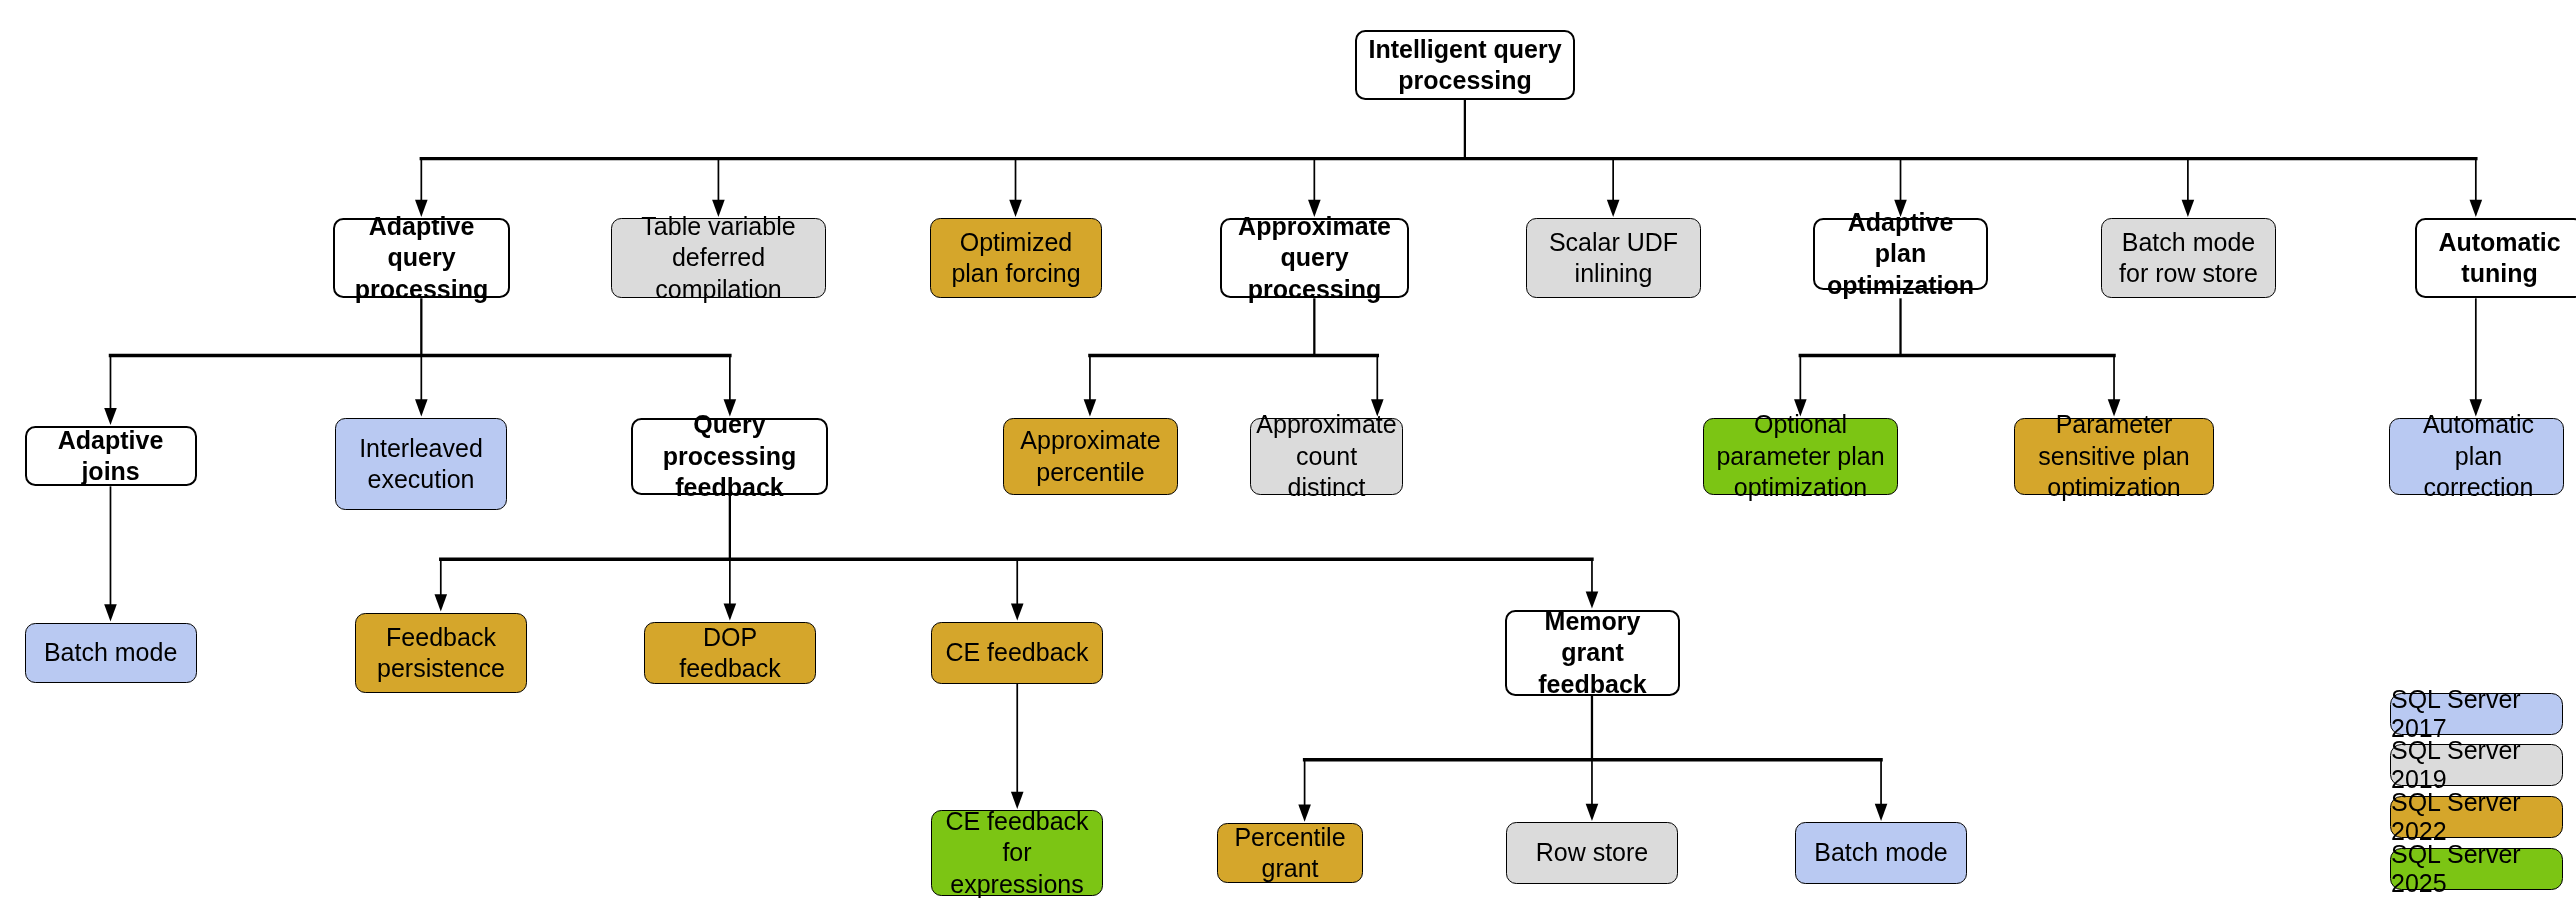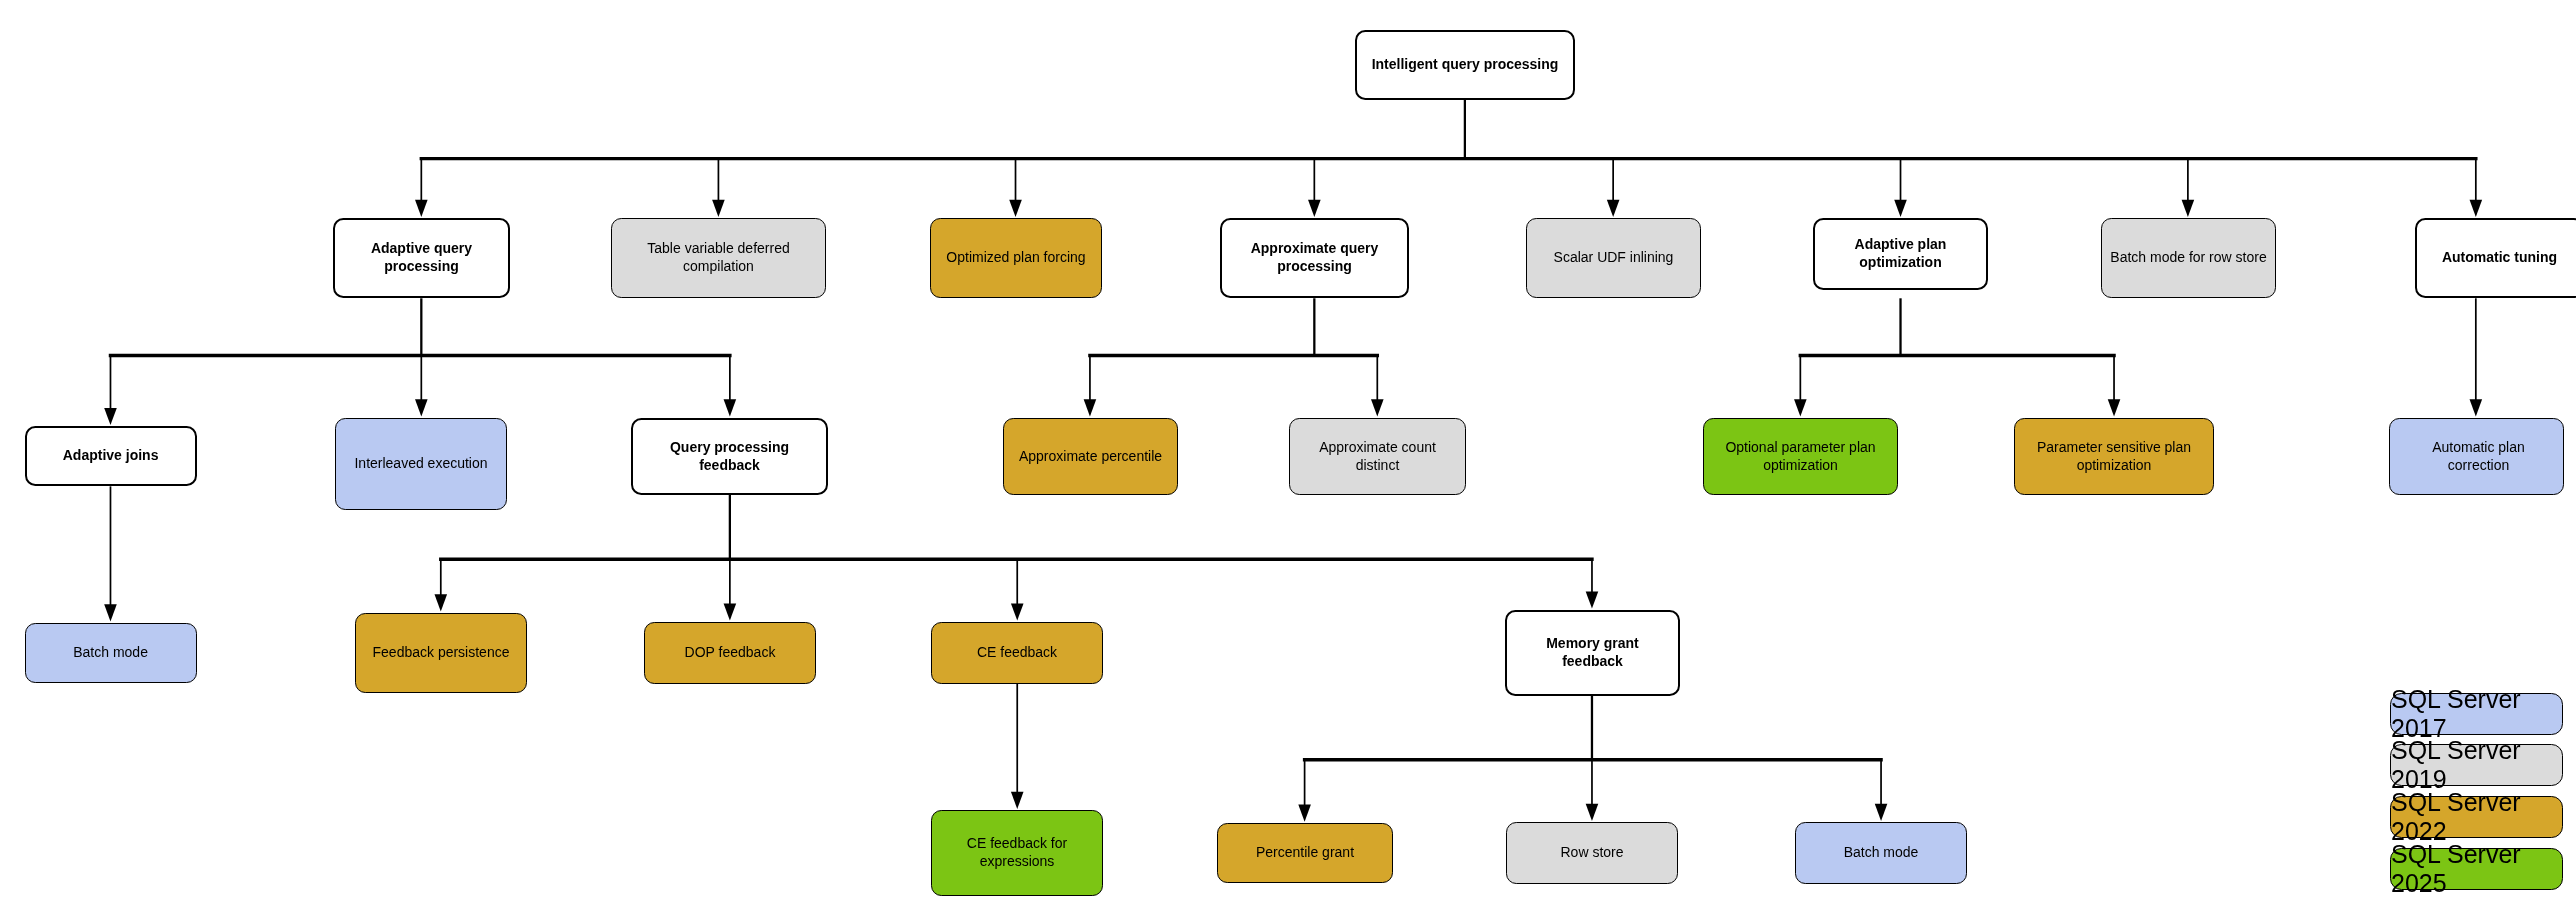--- a/index.html
+++ b/index.html
@@ -11,21 +11,21 @@
     overflow:hidden;
   }
   svg.wires{position:absolute;left:0;top:0;width:2576px;height:916px;}
   .node{
     position:absolute;
     box-sizing:border-box;
     display:flex;align-items:center;justify-content:center;
     text-align:center;
     border:1.7px solid #000;
     border-radius:10.3px;
-    font-size:14px;line-height:1.26;color:#000;
+    font-size:25px;line-height:1.26;color:#000;
     padding:3.4px 8px;
     background:#fff;
   }
   .node.parent{font-weight:700;border-width:2.3px;background:var(--white);}
   .sql2017{background:var(--sql2017);}
   .sql2019{background:var(--sql2019);}
   .sql2022{background:var(--sql2022);}
   .sql2025{background:var(--sql2025);}
   .legend-item{
     position:absolute;
@@ -113,31 +113,31 @@
       <div class="node sql2022" style="left: 930px; top: 218px; width: 172px; height: 80px;">Optimized plan forcing</div>
       <div class="node parent" style="left: 1220px; top: 218px; width: 189px; height: 80px;">Approximate query processing</div>
       <div class="node sql2019" style="left: 1526px; top: 218px; width: 175px; height: 80px;">Scalar UDF inlining</div>
       <div class="node parent" style="left: 1813px; top: 218px; width: 175px; height: 72px;">Adaptive plan optimization</div>
       <div class="node sql2019" style="left: 2101px; top: 218px; width: 175px; height: 80px;">Batch mode for row store</div>
       <div class="node parent" style="left: 2391px; top: 218px; width: 169px; height: 80px; margin-left: 24px;">Automatic tuning</div>
       <div class="node parent" style="left: 24.6px; top: 426px; width: 172px; height: 60px;">Adaptive joins</div>
       <div class="node sql2017" style="left: 335px; top: 418px; width: 172px; height: 92px;">Interleaved execution</div>
       <div class="node parent" style="left: 631px; top: 418px; width: 197px; height: 77px;">Query processing feedback</div>
       <div class="node sql2022" style="left: 1003px; top: 418px; width: 175px; height: 77px;">Approximate percentile</div>
-      <div class="node sql2019" style="left: 1289px; top: 418px; width: 177px; height: 77px;">Approximate count distinct</div>
+      <div class="node sql2019" style="left: 1250px; top: 418px; width: 153px; height: 77px;">Approximate count distinct</div>
       <div class="node sql2025" style="left: 1703px; top: 418px; width: 195px; height: 77px;">Optional parameter plan optimization</div>
       <div class="node sql2022" style="left: 2014px; top: 418px; width: 200px; height: 77px;">Parameter sensitive plan optimization</div>
       <div class="node sql2017" style="left: 2389px; top: 418px; width: 175px; height: 77px; padding-left: 12px;">Automatic plan correction</div>
       <div class="node sql2017" style="left: 24.6px; top: 623px; width: 172px; height: 60px;">Batch mode</div>
       <div class="node sql2022" style="left: 355px; top: 613px; width: 172px; height: 80px;">Feedback persistence</div>
       <div class="node sql2022" style="left: 644px; top: 622px; width: 172px; height: 62px;">DOP feedback</div>
       <div class="node sql2022" style="left: 931px; top: 622px; width: 172px; height: 62px;">CE feedback</div>
       <div class="node parent" style="left: 1505px; top: 610px; width: 175px; height: 86px;">Memory grant feedback</div>
       <div class="node sql2025" style="left: 931px; top: 810px; width: 172px; height: 86px;">CE feedback for expressions</div>
-      <div class="node sql2022" style="left: 1217px; top: 823px; width: 176px; height: 60px;">Percentile grant</div>
+      <div class="node sql2022" style="left: 1217px; top: 823px; width: 146px; height: 60px;">Percentile grant</div>
       <div class="node sql2019" style="left: 1506px; top: 822px; width: 172px; height: 62px;">Row store</div>
       <div class="node sql2017" style="left: 1795px; top: 822px; width: 172px; height: 62px;">Batch mode</div>
     </div>
 
   <div>
     <div class="legend-item lg1 sql2017">SQL Server 2017</div>
     <div class="legend-item lg2 sql2019">SQL Server 2019</div>
     <div class="legend-item lg3 sql2022">SQL Server 2022</div>
     <div class="legend-item lg4 sql2025">SQL Server 2025</div>
   </div>

